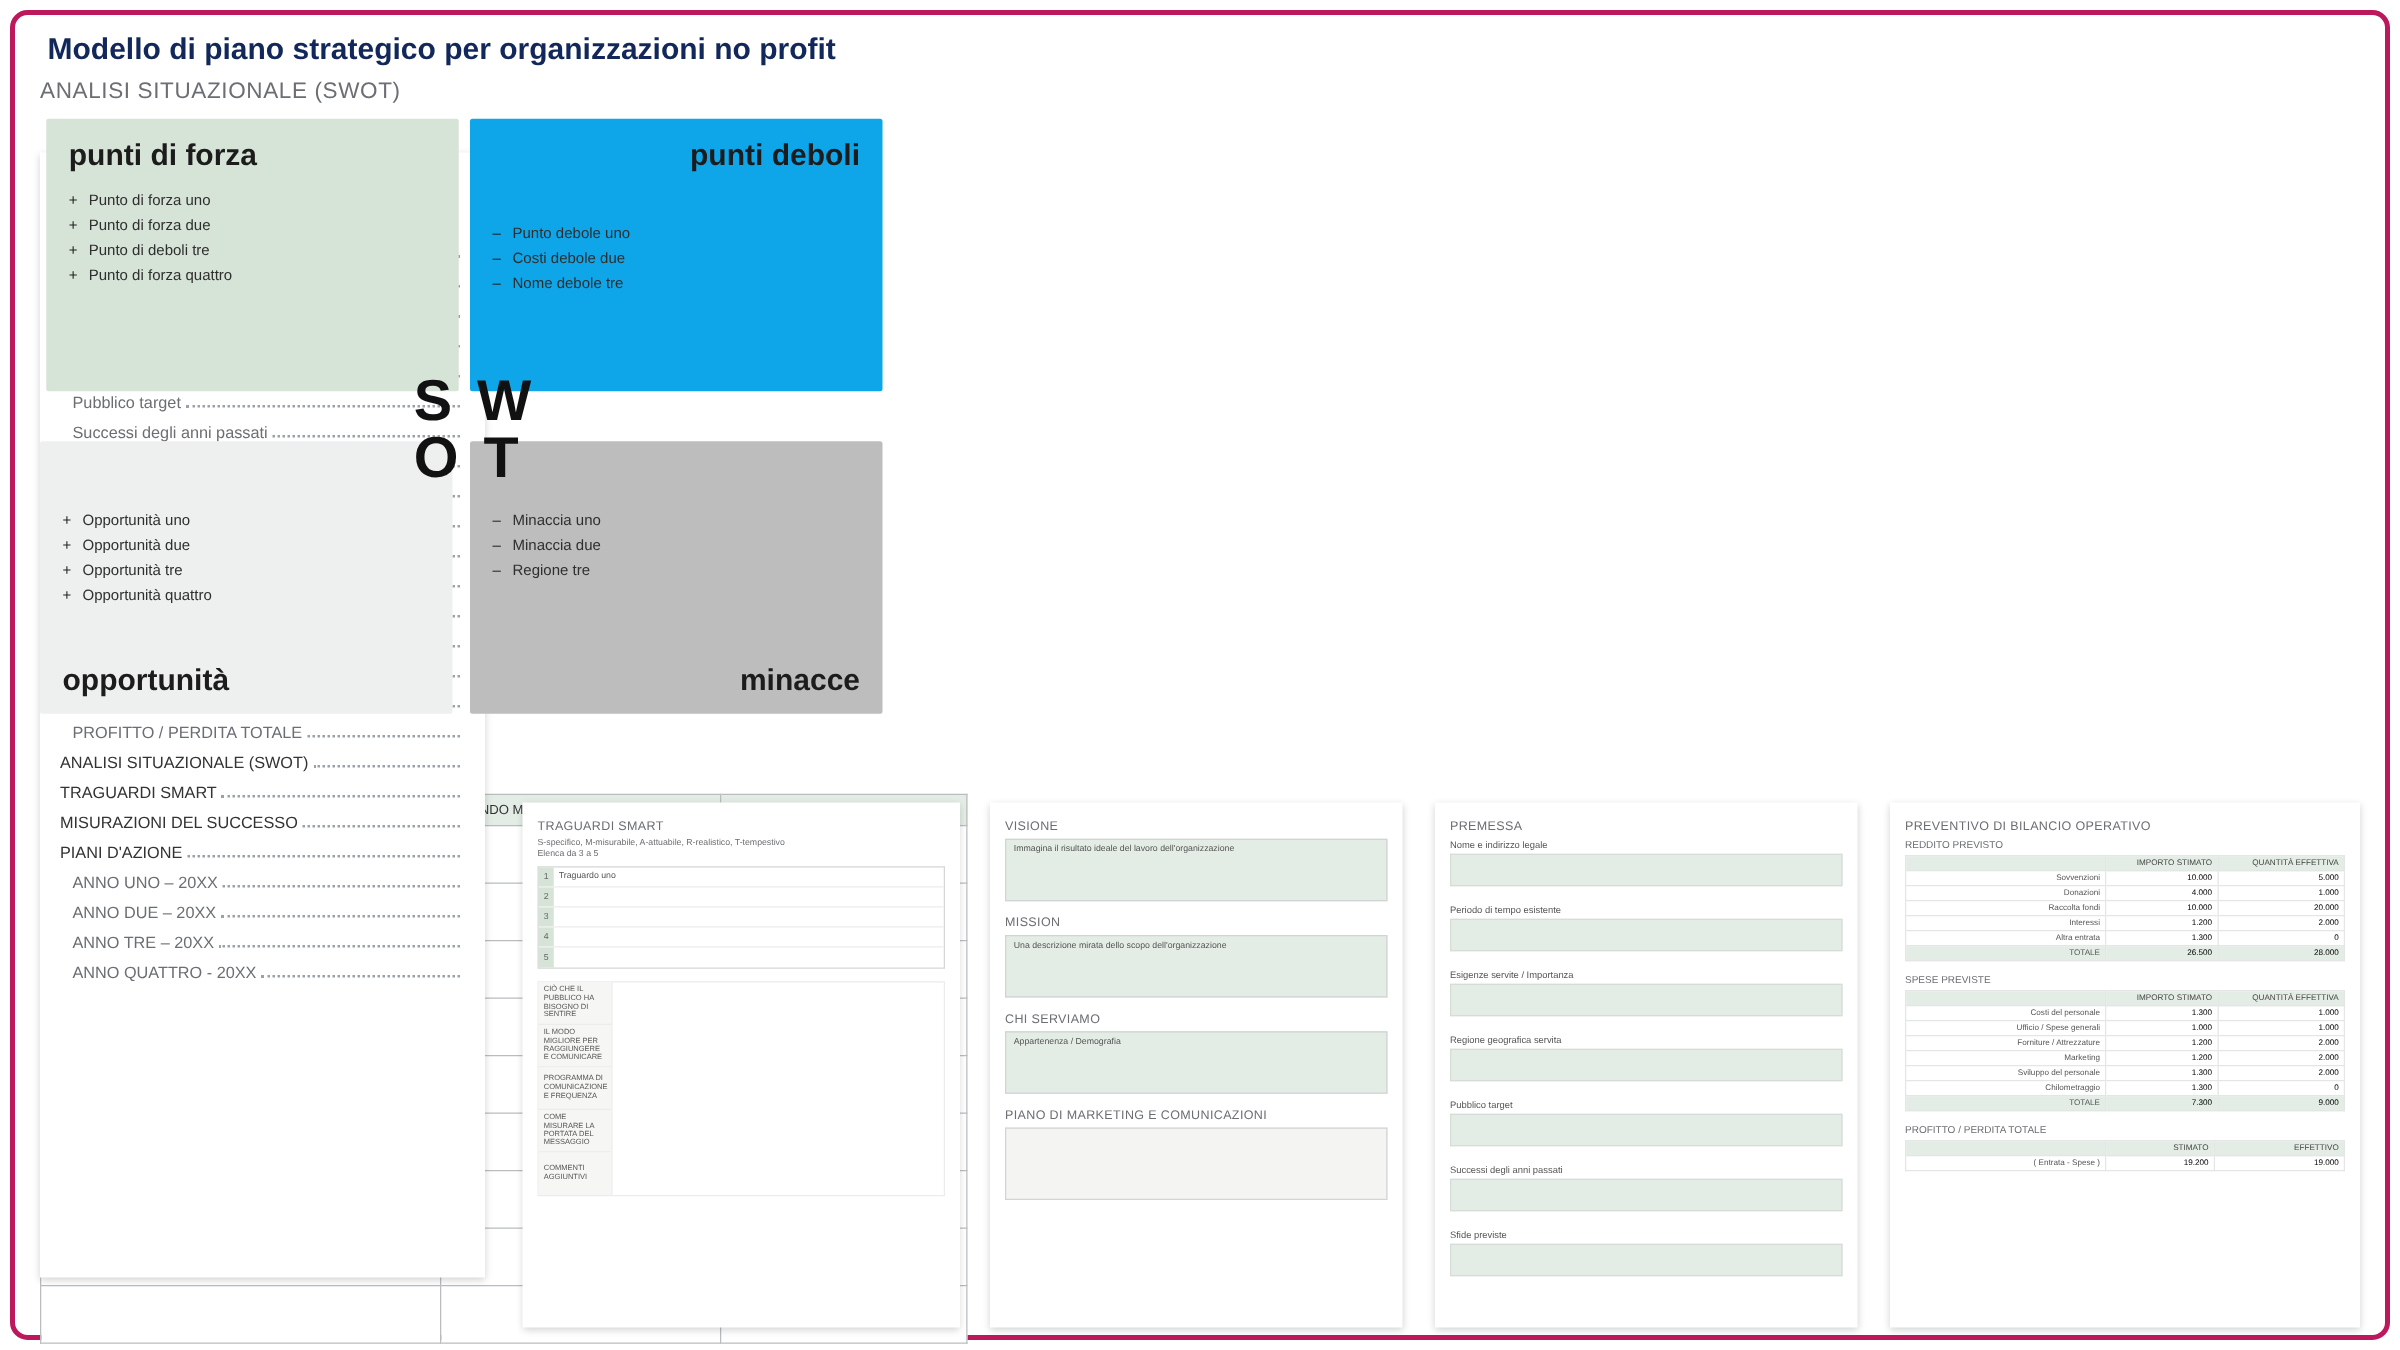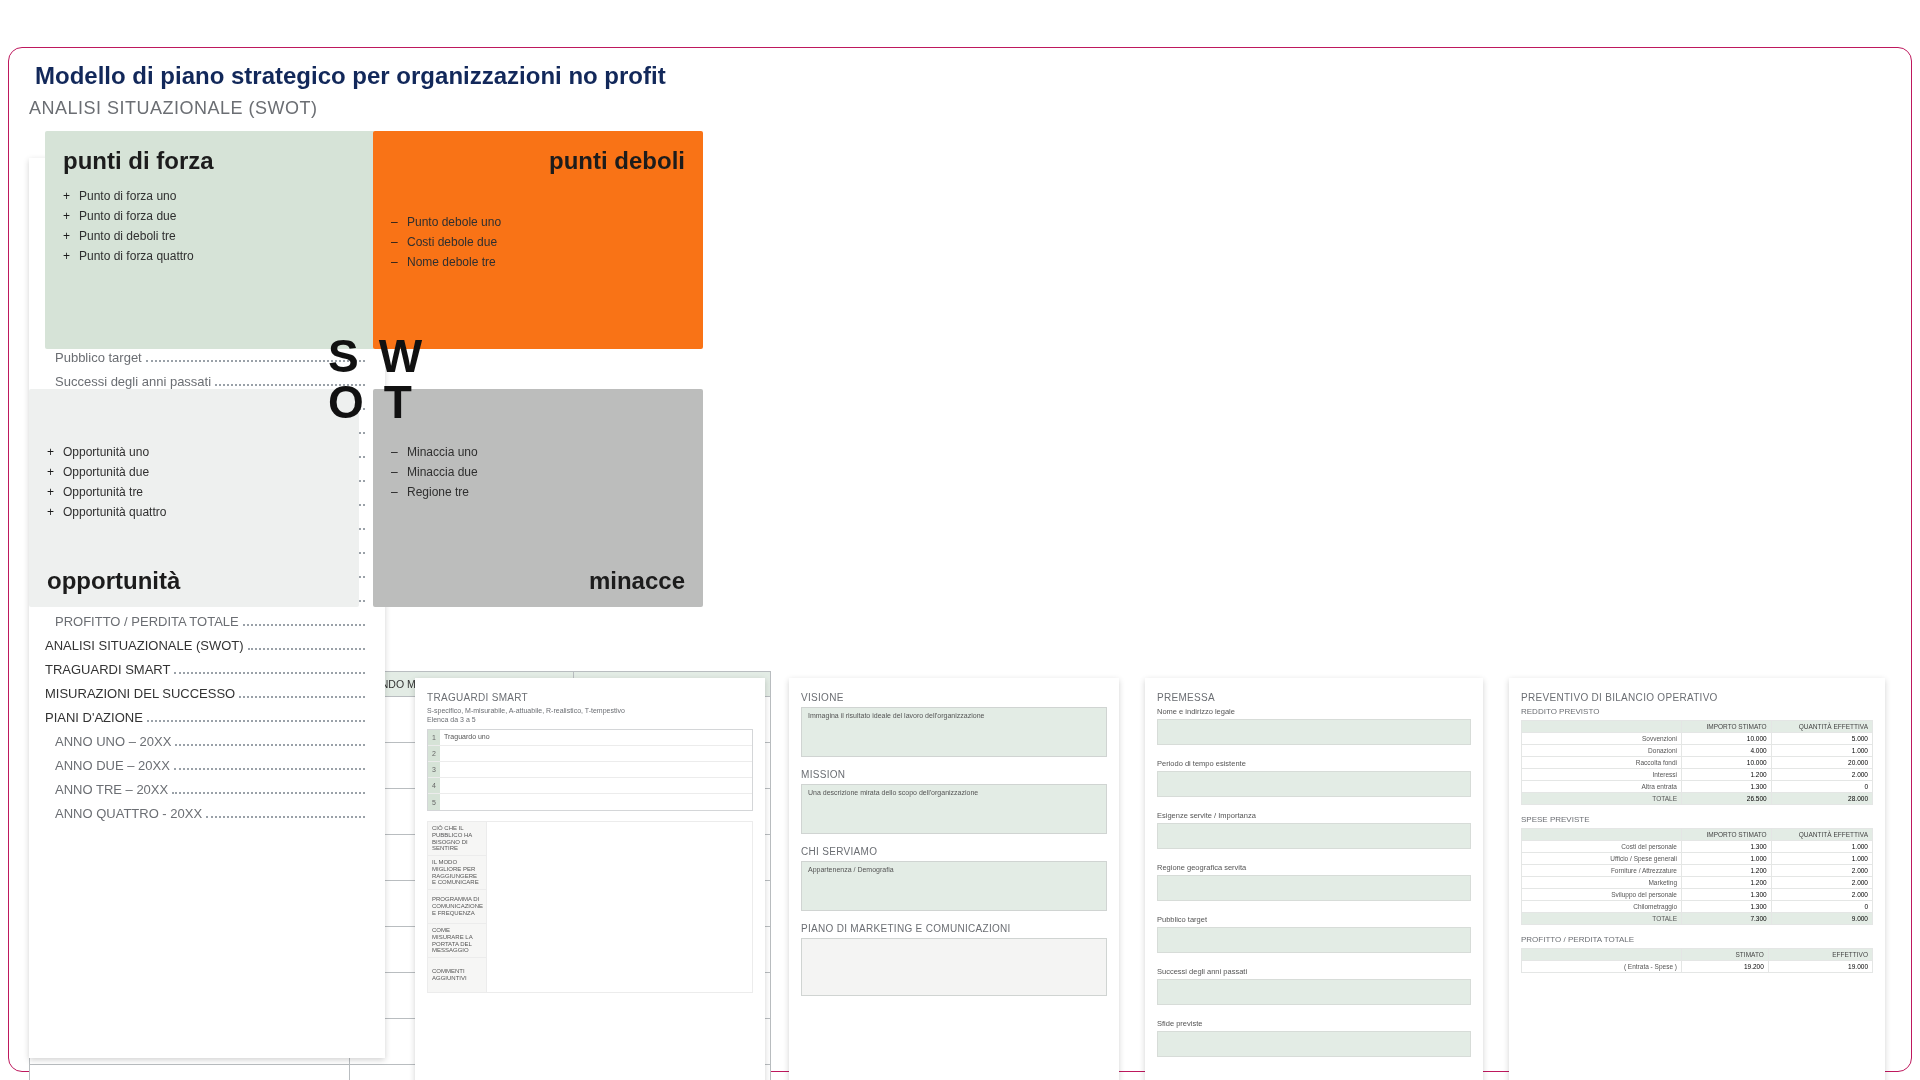--- a/index.html
+++ b/index.html
@@ -7,24 +7,23 @@
     font-family: Arial, Helvetica, sans-serif;
     background: #fff;
     width: 1920px;
     height: 1080px;
     overflow: hidden;
     position: relative;
   }
   .frame {
     position: absolute;
     inset: 8px;
-    border: 1px solid #be185d;
+    border: 4px solid #be185d;
     border-radius: 14px;
     padding: 14px 20px 10px 20px;
-    margin-top: 39px;
   }
   .main-title {
     color: #12285a;
     font-size: 24px;
     font-weight: 700;
     margin: 0 0 8px 6px;
   }
   .grid {
     position: relative;
     width: 100%;
@@ -37,22 +36,22 @@
   .toc-row { display: flex; align-items: baseline; font-size: 13px; color: #333; margin: 9px 0; white-space: nowrap; }
   .toc-row.sub { padding-left: 10px; color: #6b6e73; }
   .toc-label { flex: 0 0 auto; }
   .toc-dots { flex: 1 1 auto; border-bottom: 2px dotted #9aa1a8; margin: 0 4px 3px 4px; height: 1px; }
   
   .swot { left: 386px; top: 0; width: 690px; height: 542px; box-shadow: none; }
   .swot-title { font-size: 18px; color: #6b6e73; letter-spacing: .5px; margin-bottom: 12px; }
   .swot-grid { position: relative; width: 100%; height: 492px; }
   .sw-cell { position: absolute; width: 330px; height: 218px; border-radius: 2px; padding: 16px 18px; }
   .sw-cell h3 { font-size: 24px; font-weight: 700; color: #1c1c1c; }
-  .sw-s { left:16px; top:0; background:#d6e3d7; }
-  .sw-w { left:344px; top:0; background:#f97316; }
+  .sw-s { left:5px; top:0; background:#d6e3d7; }
+  .sw-w { left:344px; top:0; background:#0ea5e9; }
   .sw-w h3 { text-align:right; }
   .sw-o { left:0; top:258px; background:#eef0ef; }
   .sw-o h3 { position:absolute; bottom:12px; left:18px; }
   .sw-t { left:344px; top:258px; background:#bcbdbc; }
   .sw-t h3 { position:absolute; bottom:12px; right:18px; }
   .sw-list { list-style:none; margin-top:14px; }
   .sw-list li { font-size:12px; color:#2f2f2f; margin:6px 0; }
   .sw-list li::before { content:"+"; color:#1c1c1c; display:inline-block; width:16px; }
   .sw-list.minus li::before { content:"–"; }
   .swot-center { position:absolute; left:50%; top:50%; transform:translate(-50%,-48%); text-align:center; }

